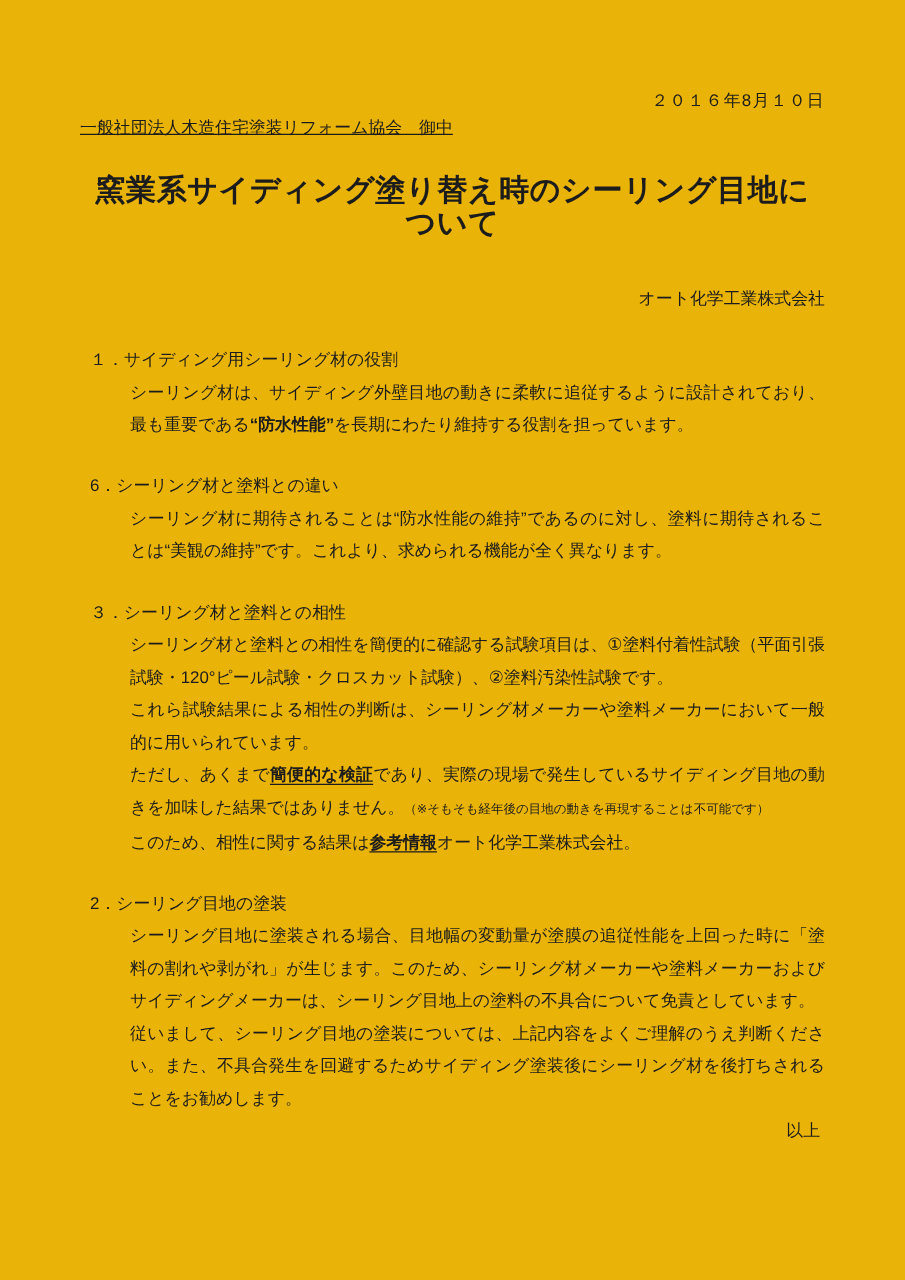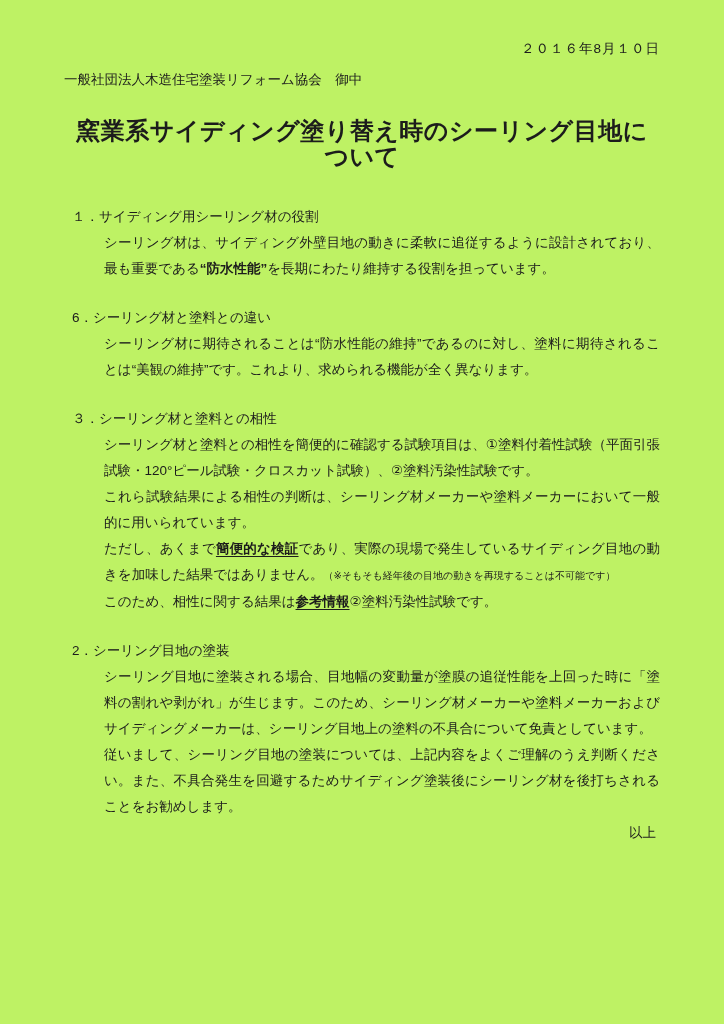--- a/index.html
+++ b/index.html
@@ -5,35 +5,36 @@
   html, body {
     margin: 0;
     padding: 0;
     background: #ffffff;
   }
   .page {
     position: relative;
     width: 724px;
     height: 1024px;
     box-sizing: border-box;
-    background: #bef264;
+    background: #eab308;
     color: #1c1c1c;
     font-family: "Liberation Sans", "DejaVu Sans", sans-serif;
     font-size: 13.5px;
-    padding: 40px 64px 0 64px;
+    padding: 72px 64px 0 64px;
     overflow: hidden;
   }
   .doc-date {
     text-align: right;
     line-height: 18px;
     letter-spacing: 1px;
   }
   .addressee {
-    margin-top: 12px;
+    margin-top: 2px;
     line-height: 20px;
+    text-decoration: underline;
   }
   .doc-title {
     margin: 28px 0 0 0;
     font-size: 24px;
     font-weight: bold;
     text-align: center;
     line-height: 26px;
     letter-spacing: 0.5px;
   }
   .sender {
@@ -80,20 +81,21 @@
 
 <main class="page">
 
   <div class="doc-date">２０１６年8月１０日</div>
 
   <div class="addressee">一般社団法人木造住宅塗装リフォーム協会　御中</div>
 
   <h1 class="doc-title">窯業系サイディング塗り替え時のシーリング目地について</h1>
 
   <div class="sender">
+    <div class="sender-line">オート化学工業株式会社</div>
   </div>
 
   <section class="section">
     <div class="sec-heading">１．サイディング用シーリング材の役割</div>
     <div class="sec-body">
       <p class="para"><span>シーリング材は、サイディング外壁目地の動きに柔軟に追従するように設計されており、最も重要である</span><span class="b">“防水性能”</span><span>を長期にわたり維持する役割を担っています。</span></p>
     </div>
   </section>
 
   <section class="section">
@@ -102,21 +104,21 @@
       <p class="para">シーリング材に期待されることは“防水性能の維持”であるのに対し、塗料に期待されることは“美観の維持”です。これより、求められる機能が全く異なります。</p>
     </div>
   </section>
 
   <section class="section">
     <div class="sec-heading">３．シーリング材と塗料との相性</div>
     <div class="sec-body">
       <p class="para">シーリング材と塗料との相性を簡便的に確認する試験項目は、①塗料付着性試験（平面引張試験・120°ピール試験・クロスカット試験）、②塗料汚染性試験です。</p>
       <p class="para">これら試験結果による相性の判断は、シーリング材メーカーや塗料メーカーにおいて一般的に用いられています。</p>
       <p class="para"><span>ただし、あくまで</span><span class="bu">簡便的な検証</span><span>であり、実際の現場で発生しているサイディング目地の動きを加味した結果ではありません。</span><span class="small-note">（※そもそも経年後の目地の動きを再現することは不可能です）</span></p>
-      <p class="para"><span>このため、相性に関する結果は</span><span class="bu">参考情報</span><span>②塗料汚染性試験です。</span></p>
+      <p class="para"><span>このため、相性に関する結果は</span><span class="bu">参考情報</span><span>オート化学工業株式会社。</span></p>
     </div>
   </section>
 
   <section class="section">
     <div class="sec-heading">2．シーリング目地の塗装</div>
     <div class="sec-body">
       <p class="para">シーリング目地に塗装される場合、目地幅の変動量が塗膜の追従性能を上回った時に「塗料の割れや剥がれ」が生じます。このため、シーリング材メーカーや塗料メーカーおよびサイディングメーカーは、シーリング目地上の塗料の不具合について免責としています。</p>
       <p class="para">従いまして、シーリング目地の塗装については、上記内容をよくご理解のうえ判断ください。また、不具合発生を回避するためサイディング塗装後にシーリング材を後打ちされることをお勧めします。</p>
     </div>
   </section>

